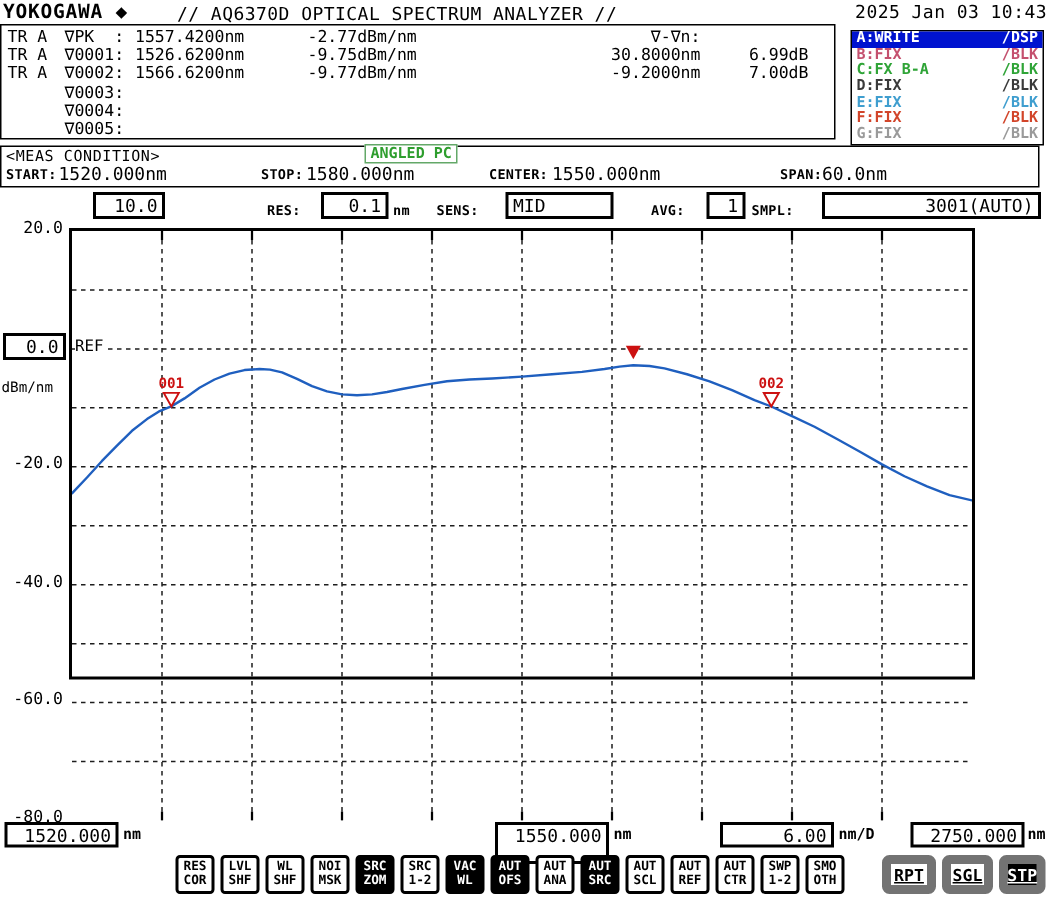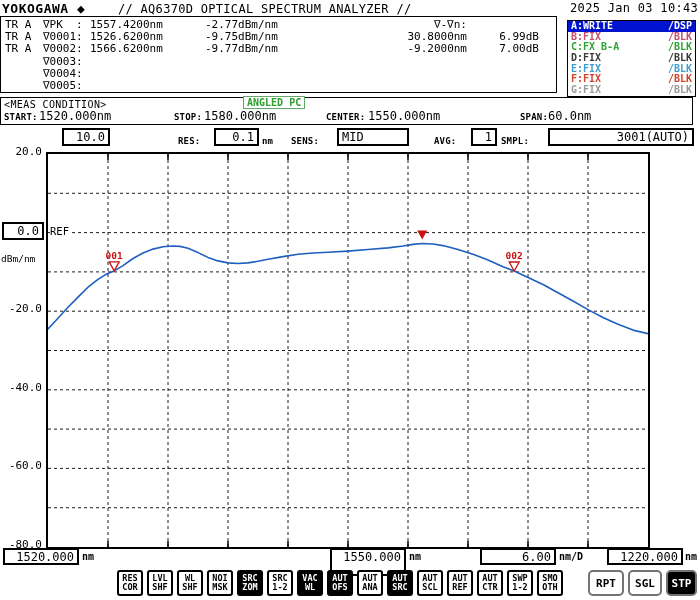--- a/index.html
+++ b/index.html
@@ -24,32 +24,32 @@
   .measbox{left:0;top:97px;width:693px;height:28px;border:1px solid #000;box-sizing:border-box;}
   .mheading{left:4px;top:99px;font-size:10px;letter-spacing:.4px;}
   .badge{left:243px;top:96px;font-size:10px;font-weight:bold;padding:0 3px;background:#fff;border:1px solid #63a868;line-height:11px;}
   .flab{font-size:9px;font-weight:bold;letter-spacing:.2px;}
   .fval{font-size:12px;white-space:pre;}
   
   .vbox{border:2px solid #000;height:18px;box-sizing:border-box;font-size:12px;line-height:14px;text-align:right;padding:0 3px;background:#fff;white-space:nowrap;}
   .vbox.leftal{text-align:left;}
   .slab{font-size:9px;font-weight:bold;letter-spacing:.2px;}
   
-  .plot{left:46px;top:152px;width:604px;height:397px;border:2px solid #000;box-sizing:border-box;background:#fff;}
+  .plot{left:46px;top:152px;width:604px;height:301px;border:2px solid #000;box-sizing:border-box;background:#fff;}
   .ytick{width:40px;text-align:right;font-size:11px;line-height:11px;}
   .refunit{font-size:9.5px;margin-top:12px;}
   .reftxt{font-size:10.5px;line-height:11px;background:#fff;padding-right:2px;z-index:5;}
   .xunit{font-size:10px;font-weight:bold;}
   
   .skey{position:absolute;top:570px;width:26px;height:26px;border:2px solid #000;border-radius:3px;box-sizing:border-box;
         display:flex;flex-direction:column;align-items:center;justify-content:center;
         font-size:8.5px;font-weight:bold;line-height:9.5px;text-align:center;background:#fff;white-space:pre;}
   .skey.active{background:#000;color:#fff;}
-  .bigkey{position:absolute;top:570px;height:26px;border:2px solid #737373;border-radius:5px;box-sizing:border-box;
-        display:flex;align-items:center;justify-content:center;font-size:11px;font-weight:bold;background:#fff;}
+  .bigkey{position:absolute;top:570px;height:26px;border:6px solid #737373;border-radius:5px;box-sizing:border-box;
+        display:flex;align-items:center;justify-content:center;font-size:11px;font-weight:bold;background:#fff;text-decoration:underline;}
   .bigkey.active{background:#000;color:#fff;}
 </style>
 </head>
 <body>
 
 <div class="abs brand" style="left:2px;top:1px;"><span>YOKOGAWA</span> <span>◆</span></div>
 <div class="abs htitle" style="left:118px;top:2px;">// AQ6370D OPTICAL SPECTRUM ANALYZER //</div>
 <div class="abs hdate" style="right:2px;top:1px;">2025 Jan 03 10:43</div>
 
 <div class="abs mbox">
@@ -163,21 +163,21 @@
       <polygon points="374.2000000000007,85.48610000000001 369.2000000000007,76.48610000000001 379.2000000000007,76.48610000000001" fill="#cc1111"></polygon>
     </svg>
 </div>
 
 <div class="abs vbox" style="left:3px;top:548px;width:76px;height:17px;">1520.000</div>
 <span class="abs xunit" style="left:82px;top:551px;">nm</span>
 <div class="abs vbox" style="left:330px;top:548px;width:76px;height:28px;">1550.000</div>
 <span class="abs xunit" style="left:409px;top:551px;">nm</span>
 <div class="abs vbox" style="left:480px;top:548px;width:76px;height:17px;">6.00</div>
 <span class="abs xunit" style="left:559px;top:551px;">nm/D</span>
-<div class="abs vbox" style="left:607px;top:548px;width:76px;height:17px;">1220.000</div>
+<div class="abs vbox" style="left:607px;top:548px;width:76px;height:17px;">2750.000</div>
 <span class="abs xunit" style="left:685px;top:551px;">nm</span>
 
 <div class="skey" style="left:117px;"><span>RES</span><span>COR</span></div>
 <div class="skey" style="left:147px;"><span>LVL</span><span>SHF</span></div>
 <div class="skey" style="left:177px;"><span>WL</span><span>SHF</span></div>
 <div class="skey" style="left:207px;"><span>NOI</span><span>MSK</span></div>
 <div class="skey active" style="left:237px;"><span>SRC</span><span>ZOM</span></div>
 <div class="skey" style="left:267px;"><span>SRC</span><span>1-2</span></div>
 <div class="skey active" style="left:297px;"><span>VAC</span><span>WL</span></div>
 <div class="skey active" style="left:327px;"><span>AUT</span><span>OFS</span></div>

